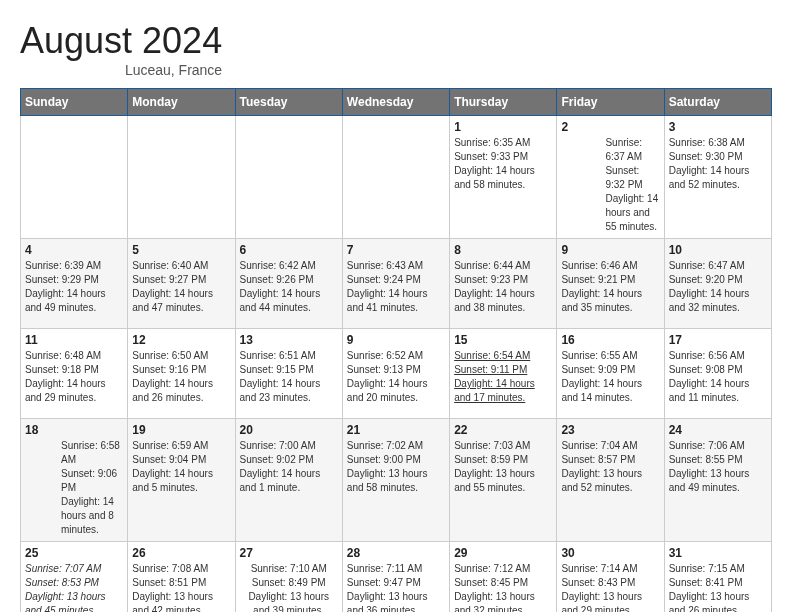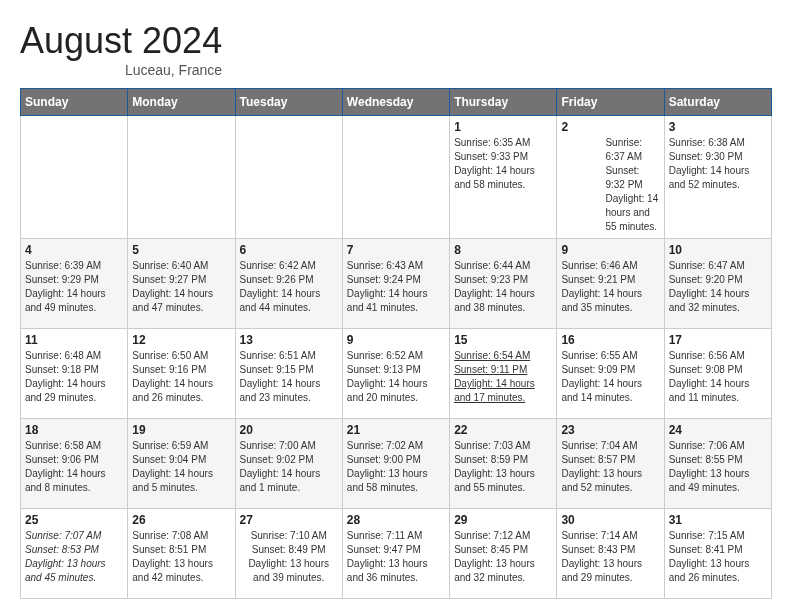--- a/index.html
+++ b/index.html
@@ -223,21 +223,21 @@
         <td>
           <div class="day-num">17</div>
           <div class="day-info" style="white-space: pre-line;">Sunrise: 6:56 AM
 Sunset: 9:08 PM
 Daylight: 14 hours and 11 minutes.</div>
         </td>
       </tr>
       <tr>
         <td>
           <div class="day-num">18</div>
-          <div class="day-info" style="white-space: pre-line;">Sunrise: 6:58 AM
+          <div class="day-info" style="white-space: pre-line; margin-left: 36px;">Sunrise: 6:58 AM
 Sunset: 9:06 PM
 Daylight: 14 hours and 8 minutes.</div>
         </td>
         <td>
           <div class="day-num">19</div>
           <div class="day-info" style="white-space: pre-line;">Sunrise: 6:59 AM
 Sunset: 9:04 PM
 Daylight: 14 hours and 5 minutes.</div>
         </td>
         <td>

